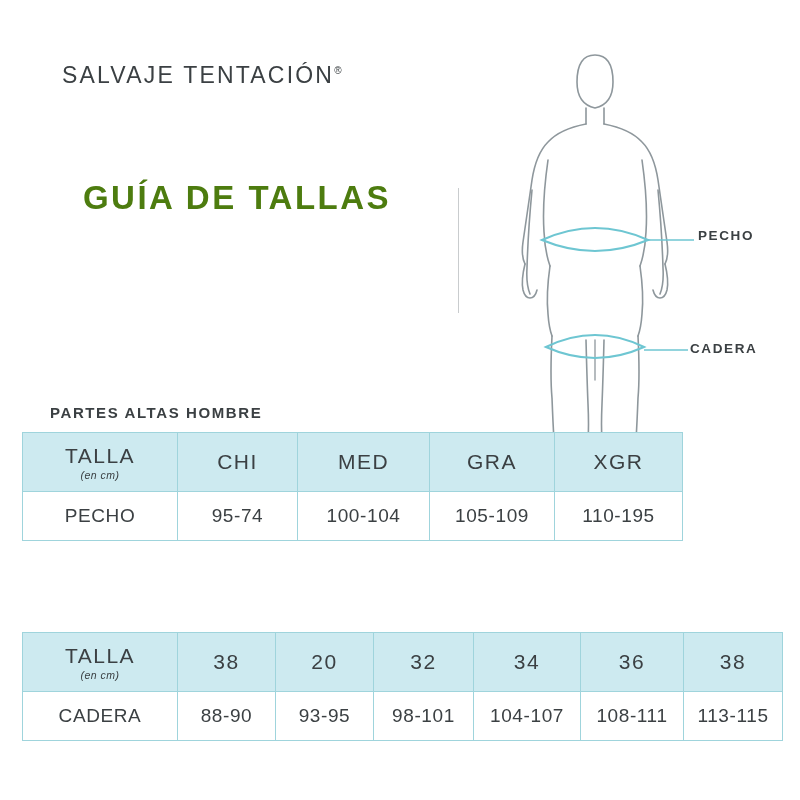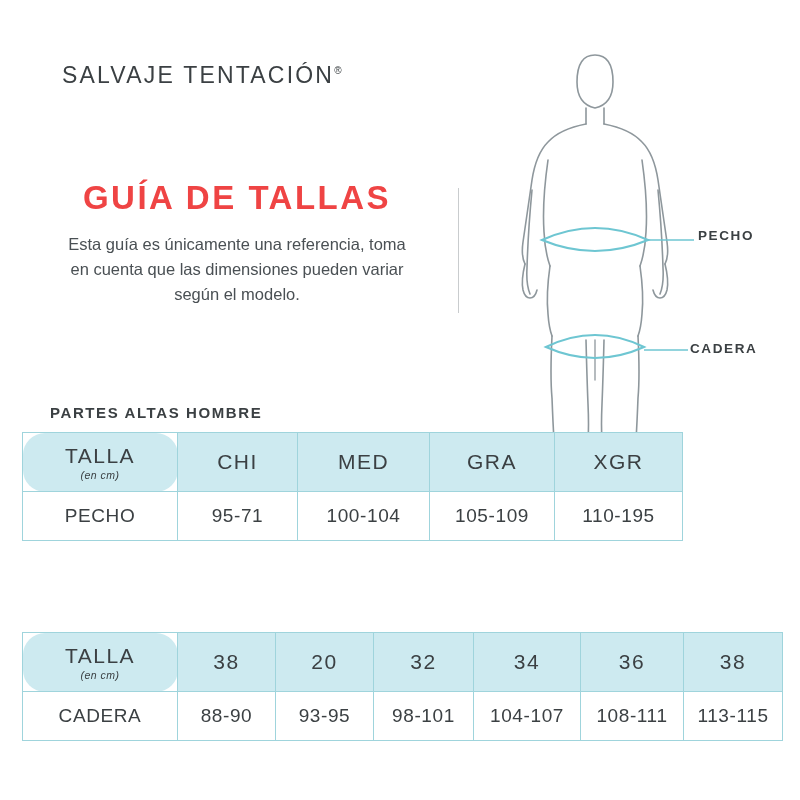--- a/index.html
+++ b/index.html
@@ -44,21 +44,21 @@
     position: absolute;
     left: 62px;
     top: 180px;
     width: 350px;
     text-align: center;
   }
   .guide-title {
     font-size: 33px;
     font-weight: bold;
     letter-spacing: 2.5px;
-    color: #ef4444;
+    color: #4d7c0f;
     margin: 0 0 16px 0;
     line-height: 1.1;
   }
   .guide-sub {
     font-size: 16.5px;
     line-height: 1.5;
     color: #4a5054;
     margin: 0;
   }
 
@@ -121,21 +121,20 @@
     height: 56px;
   }
   tr.data-row td {
     background: #ffffff;
     font-size: 19px;
     letter-spacing: 0.6px;
     height: 46px;
   }
   td.label-cell {
     letter-spacing: 2px;
-    border-radius: 22px;
   }
   .en-cm {
     display: block;
     font-size: 10.5px;
     letter-spacing: 0.5px;
     margin-top: 1px;
     font-style: italic;
   }
 
   #upper-table { left: 22px; top: 432px; width: 660px; }
@@ -143,21 +142,20 @@
 </style>
 </head>
 <body>
 
 <div class="page">
 
   <div class="brand"><span>SALVAJE TENTACIÓN</span><span class="reg">®</span></div>
 
   <div class="title-block">
     <h1 class="guide-title">GUÍA DE TALLAS</h1>
-    <p class="guide-sub">Esta guía es únicamente una referencia, toma en cuenta que las dimensiones pueden variar según el modelo.</p>
   </div>
   <div class="title-divider"></div>
 
   <div class="figure">
     <svg width="250" height="400" viewBox="0 0 250 400">
       <g fill="none" stroke="#8e979c" stroke-width="1.6" stroke-linejoin="round" stroke-linecap="round">
 
         <path d="M107 42 q0 -27 18 -27 q18 0 18 27 q0 22 -18 26 q-18 -4 -18 -26 Z"></path>
 
         <path d="M116 68 l0 16 M134 68 l0 16"></path>
@@ -216,21 +214,21 @@
           <span>TALLA</span>
           <span class="en-cm">(en cm)</span>
         </td>
         <td>CHI</td>
         <td>MED</td>
         <td>GRA</td>
         <td>XGR</td>
       </tr>
       <tr class="data-row">
         <td class="label-cell">PECHO</td>
-        <td>95-71</td>
+        <td>95-74</td>
         <td>100-104</td>
         <td>105-109</td>
         <td>110-195</td>
       </tr>
     </tbody>
   </table>
 
   <table class="size-table" id="lower-table">
     <colgroup>
       <col style="width:155px">

